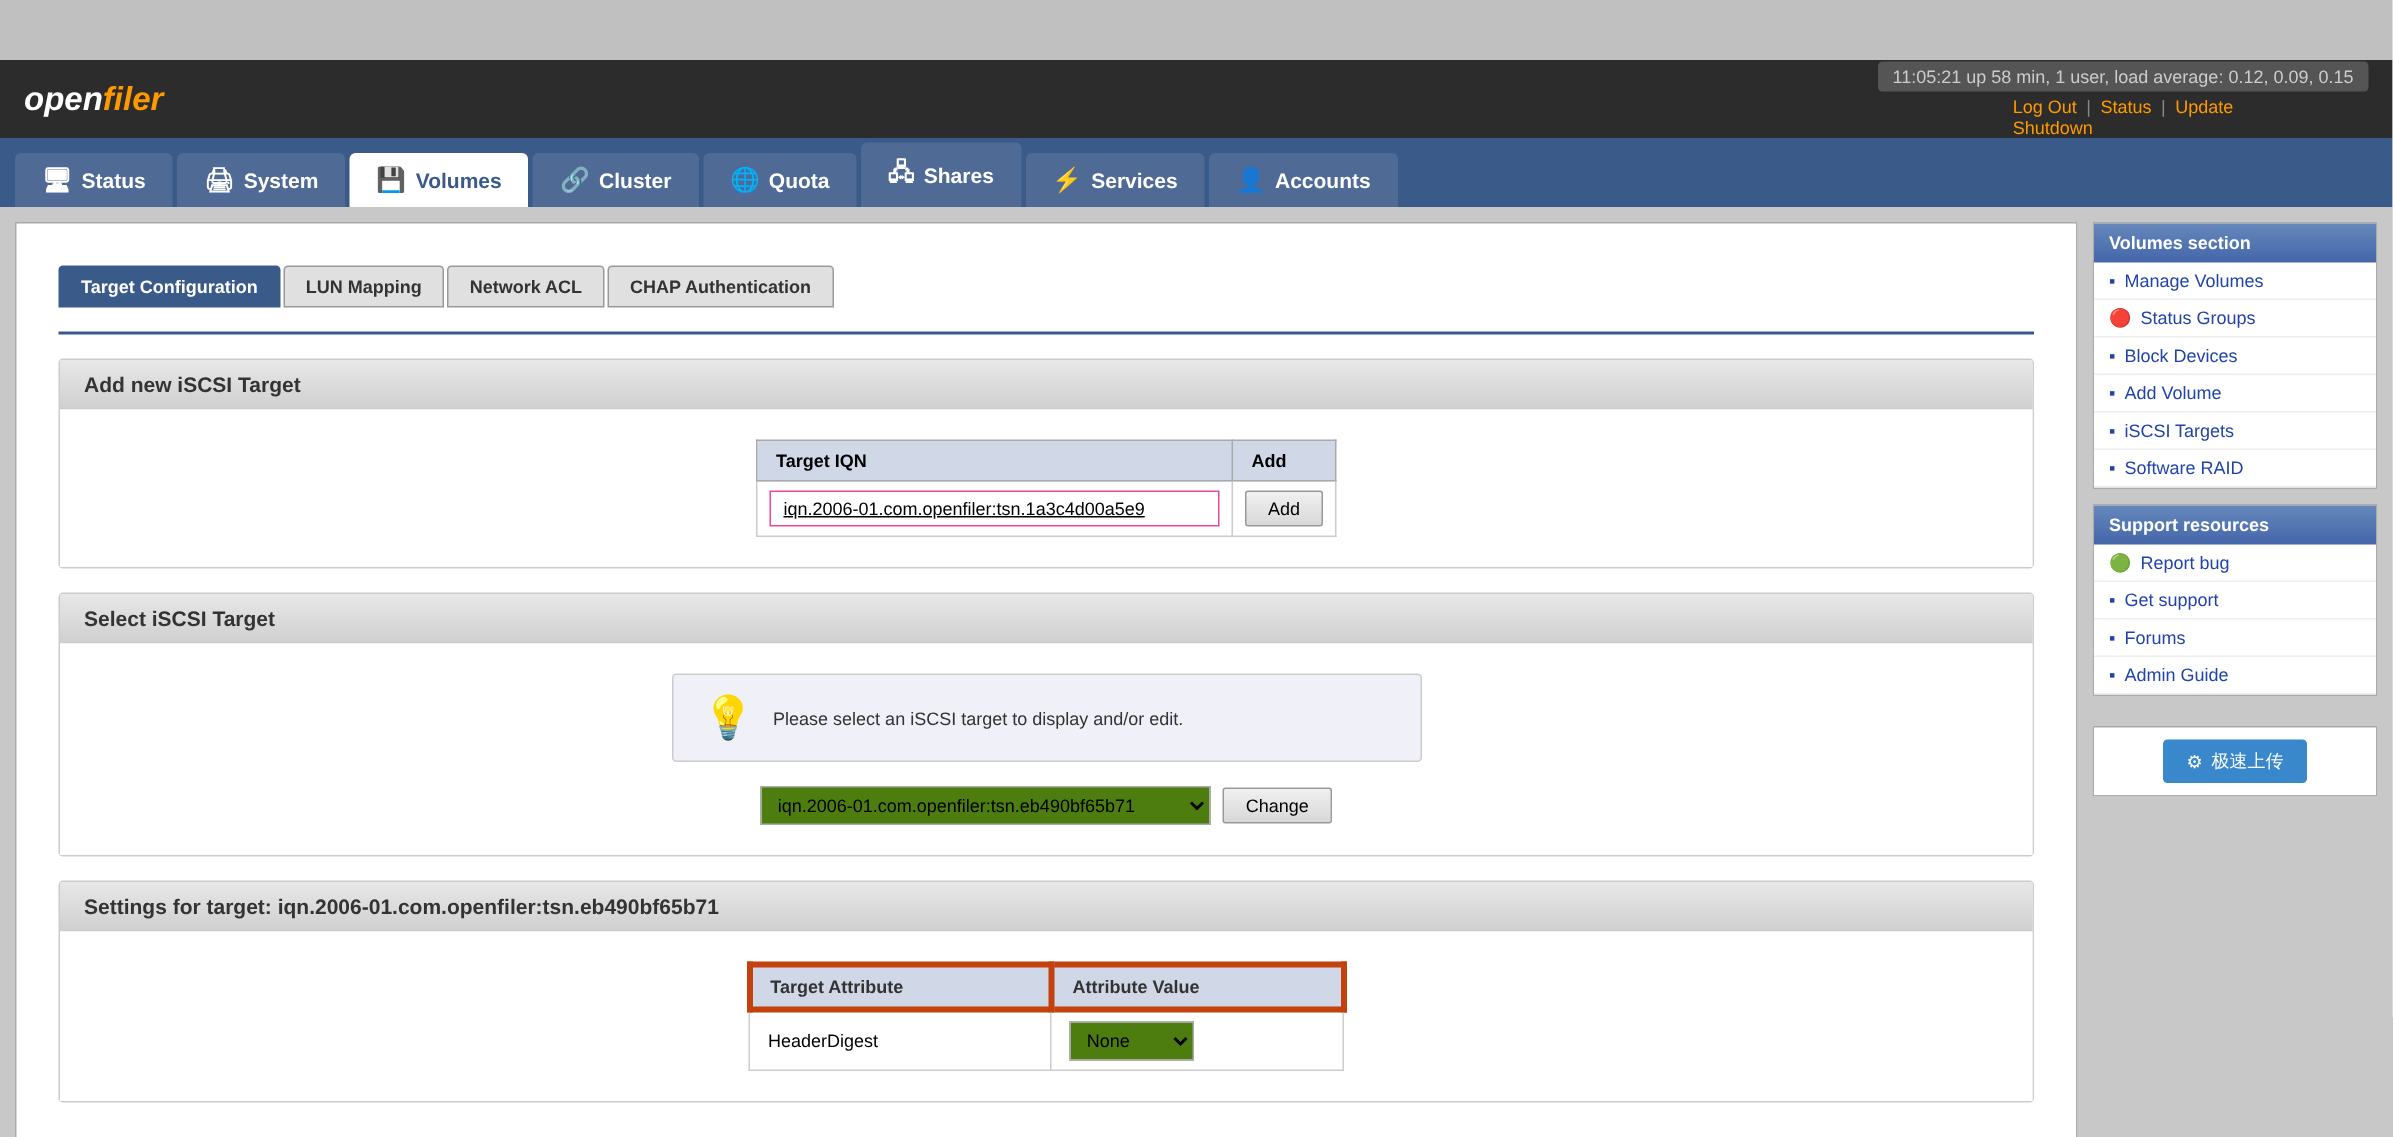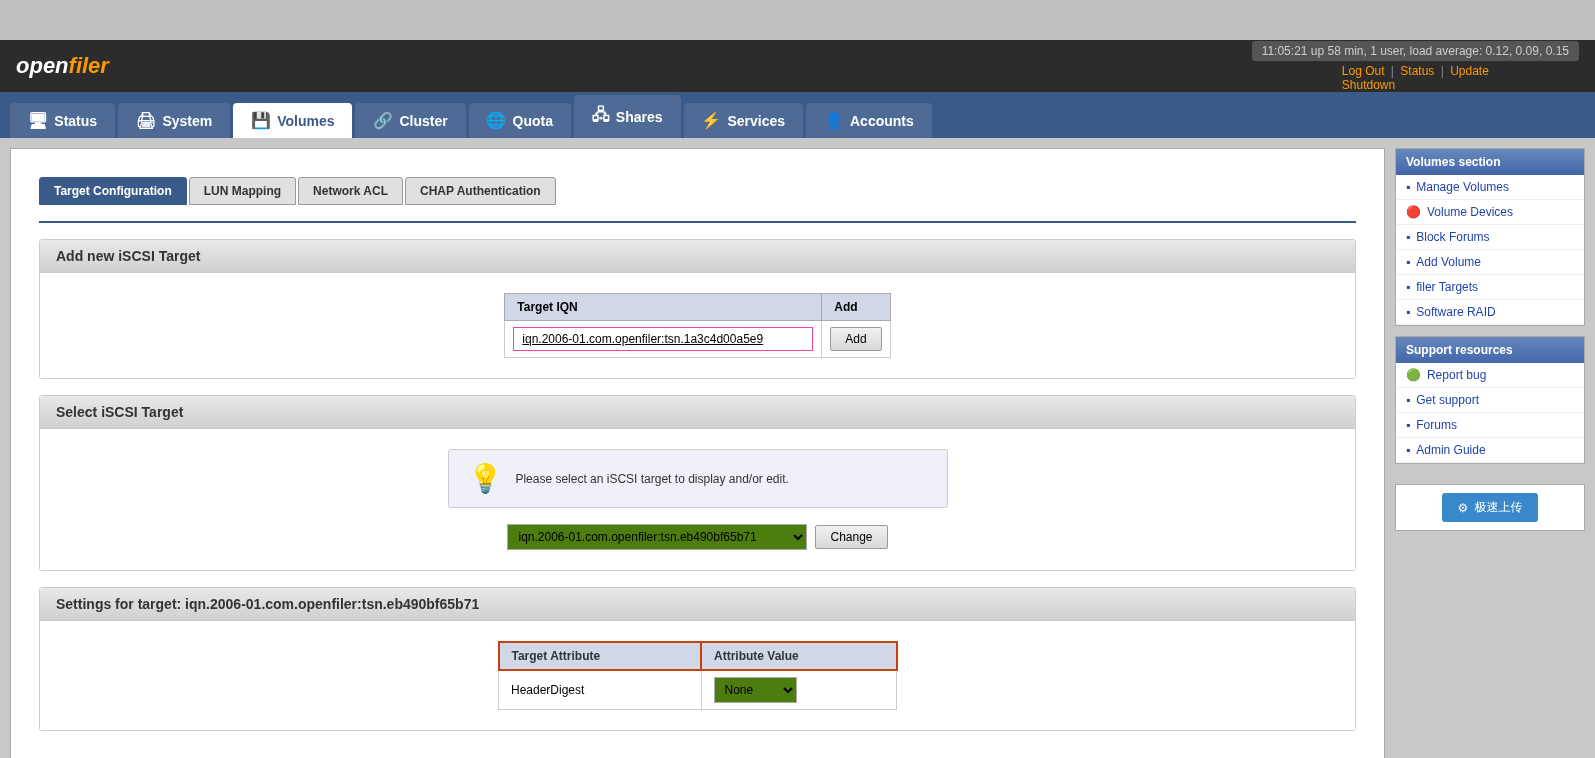--- a/index.html
+++ b/index.html
@@ -187,21 +187,21 @@
     .target-select { width: 300px; }
 
     
     .settings-table {
       width: 400px;
       margin: 0 auto;
       border-collapse: collapse;
     }
     .settings-table th {
       background: #d0d8e8;
-      border: 2px solid #c2410c;
+      border: 4px solid #c2410c;
       padding: 6px 12px;
       font-size: 12px;
       font-weight: bold;
       color: #333;
       text-align: left;
     }
     .settings-table td {
       border: 1px solid #ccc;
       padding: 6px 12px;
       font-size: 12px;
@@ -413,33 +413,33 @@
   <div id="sidebar">
 
     <div class="sidebar-section">
       <div class="sidebar-section-header">Volumes section</div>
       <a class="sidebar-item" href="#">
         <span class="sidebar-item-icon blue">▪</span>
         <span>Manage Volumes</span>
       </a>
       <a class="sidebar-item" href="#">
         <span class="sidebar-item-icon red">🔴</span>
-        <span>Volume Devices</span>
-      </a>
-      <a class="sidebar-item" href="#">
-        <span class="sidebar-item-icon blue">▪</span>
-        <span>Block Forums</span>
+        <span>Status Groups</span>
+      </a>
+      <a class="sidebar-item" href="#">
+        <span class="sidebar-item-icon blue">▪</span>
+        <span>Block Devices</span>
       </a>
       <a class="sidebar-item" href="#">
         <span class="sidebar-item-icon blue">▪</span>
         <span>Add Volume</span>
       </a>
       <a class="sidebar-item" href="#">
         <span class="sidebar-item-icon blue">▪</span>
-        <span>filer Targets</span>
+        <span>iSCSI Targets</span>
       </a>
       <a class="sidebar-item" href="#">
         <span class="sidebar-item-icon blue">▪</span>
         <span>Software RAID</span>
       </a>
     </div>
 
     <div class="sidebar-section">
       <div class="sidebar-section-header">Support resources</div>
       <a class="sidebar-item" href="#">

